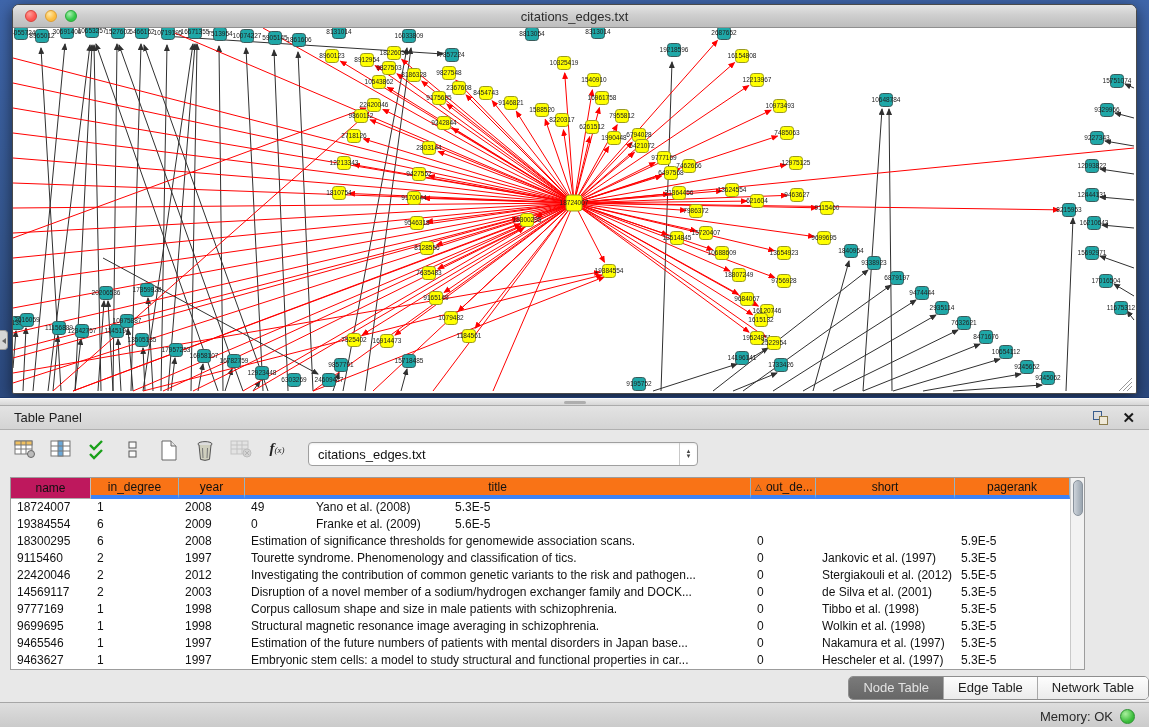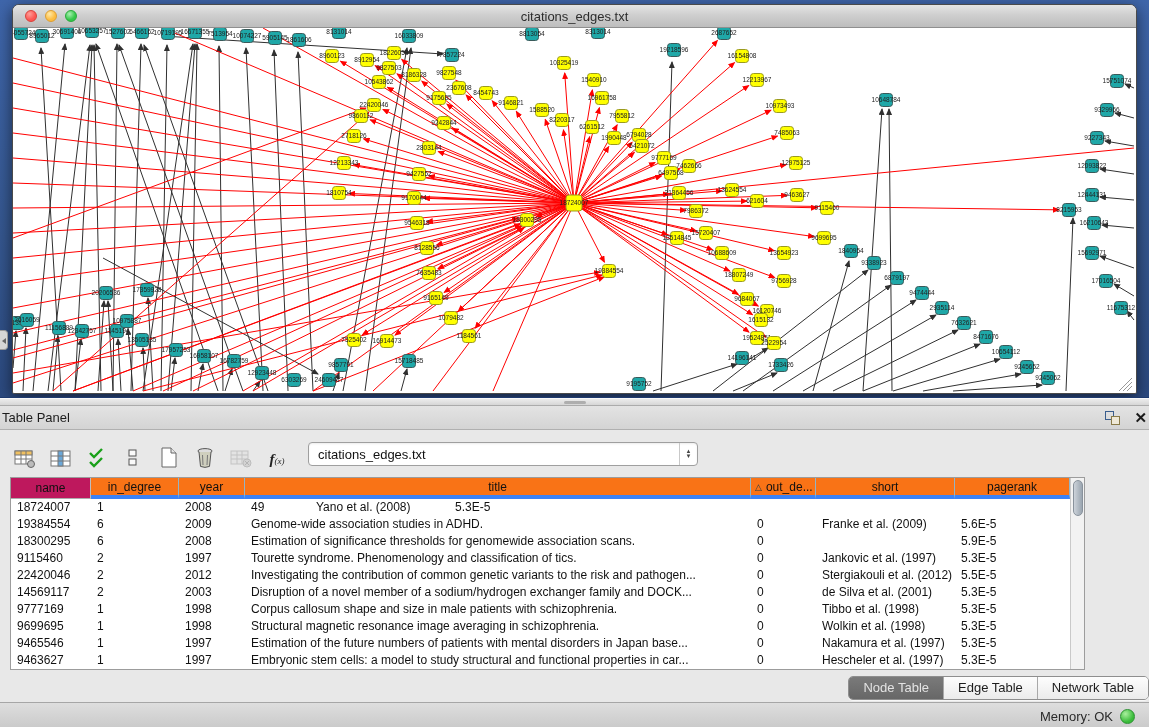--- a/index.html
+++ b/index.html
@@ -38,34 +38,34 @@
 
   
   .splitter { height:8px; background:linear-gradient(180deg,#ececec,#d6d6d6);
     border-top:1px solid #f8f8f8; border-bottom:1px solid #ababab;
     position:relative; cursor:row-resize; }
   .splitter .dot { position:absolute; left:50%; top:2px; width:22px; height:3px;
     margin-left:-11px; border-radius:2px; background:#aeaeae; }
 
   
   .panel-titlebar { height:24px; background:linear-gradient(180deg,#e3e3e3,#d4d4d4);
-    border-bottom:1px solid #b0b0b0; display:flex; align-items:center; padding:0 2px; }
+    border-bottom:1px solid #b0b0b0; display:flex; align-items:center; padding:0 14px; }
   .panel-title { font-size:13px; color:#1d1d1d; }
   .panel-title-icons { margin-left:auto; display:flex; align-items:center; gap:14px; }
   .float-icon { width:15px; height:14px; position:relative; cursor:pointer; }
   .float-icon .sq1 { position:absolute; left:0; top:0; width:9px; height:9px; border:1px solid #395d8d; }
   .float-icon .sq2 { position:absolute; right:0; bottom:0; width:9px; height:9px;
     border:1px solid #8a7b4a; background:#efe9d8; }
   .close-x { font-size:15px; font-weight:bold; color:#1a1a1a; cursor:pointer; line-height:14px; }
 
   .panel-content { height:243px; padding:6px 10px 0 10px; background:#e8e8e8; }
 
   
   .toolbar { display:flex; align-items:center; height:36px; gap:6px; }
-  .tb-btn { width:30px; height:28px; display:flex; align-items:flex-end; justify-content:center;
+  .tb-btn { width:30px; height:28px; display:flex; align-items:flex-start; justify-content:center;
     border-radius:4px; cursor:pointer; }
   .tb-btn.disabled { opacity:.45; cursor:default; }
   .fx { font-family:"Liberation Serif", serif; font-style:italic; font-weight:bold;
     font-size:15px; color:#222; }
   .fx small { font-size:9px; font-weight:normal; }
   .combo { margin-left:10px; width:390px; height:24px; background:#fff;
     border:1px solid #9f9f9f; border-radius:4px; display:flex; align-items:center;
     font-size:13px; color:#111; cursor:pointer; box-shadow:inset 0 1px 2px rgba(0,0,0,.08); }
   .combo .val { padding-left:9px; flex:1; }
   .combo .arrows { width:18px; height:100%; border-left:1px solid #c9c9c9;
@@ -930,21 +930,20 @@
             <div class="td" style="width: 88px;">1</div>
             <div class="td" style="width: 66px;">2008</div>
             <div class="td" style="width: 65px;">49</div>
             <div class="td" style="width: 139px;">Yano et al. (2008)</div>
             <div class="td" style="width: 115px;">5.3E-5</div>
           </div>
           <div class="tr">
             <div class="td" style="width: 80px;">19384554</div>
             <div class="td" style="width: 88px;">6</div>
             <div class="td" style="width: 66px;">2009</div>
-            <div class="td" style="width: 506px;">Genome-wide association studies in ADHD.</div>
             <div class="td" style="width: 65px;">0</div>
             <div class="td" style="width: 139px;">Franke et al. (2009)</div>
             <div class="td" style="width: 115px;">5.6E-5</div>
           </div>
           <div class="tr">
             <div class="td" style="width: 80px;">18300295</div>
             <div class="td" style="width: 88px;">6</div>
             <div class="td" style="width: 66px;">2008</div>
             <div class="td" style="width: 506px;">Estimation of significance thresholds for genomewide association scans.</div>
             <div class="td" style="width: 65px;">0</div>

